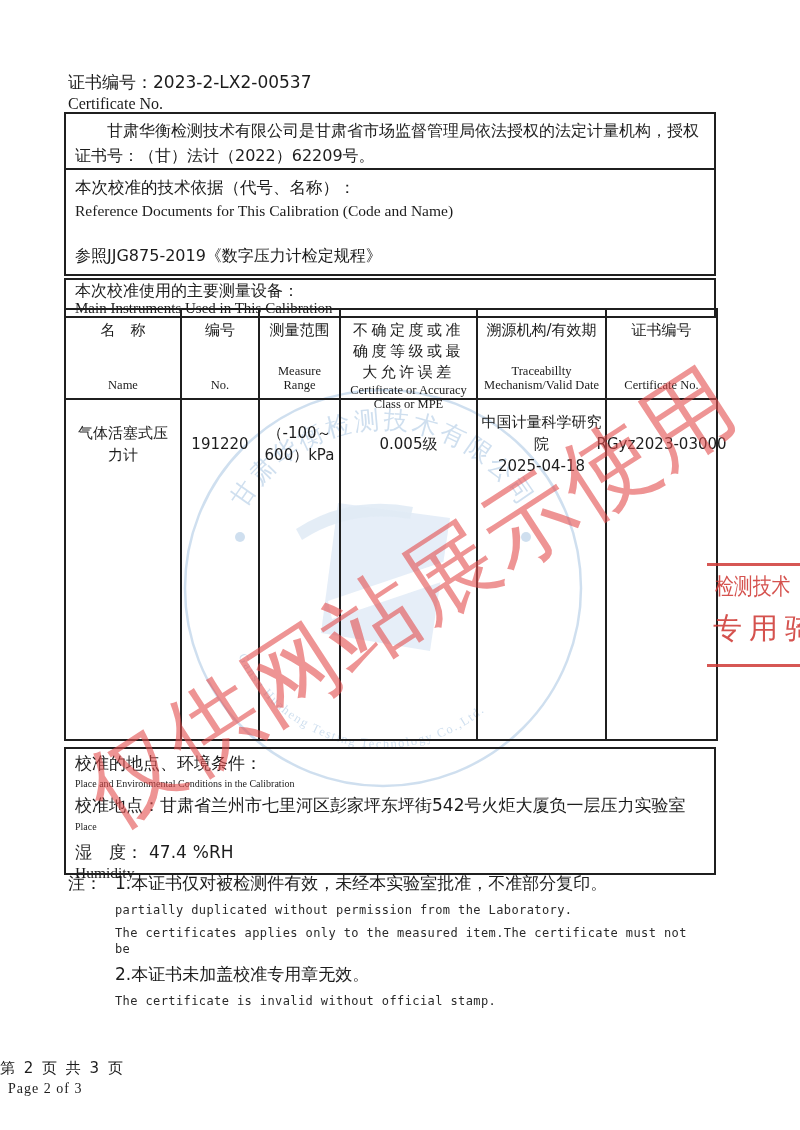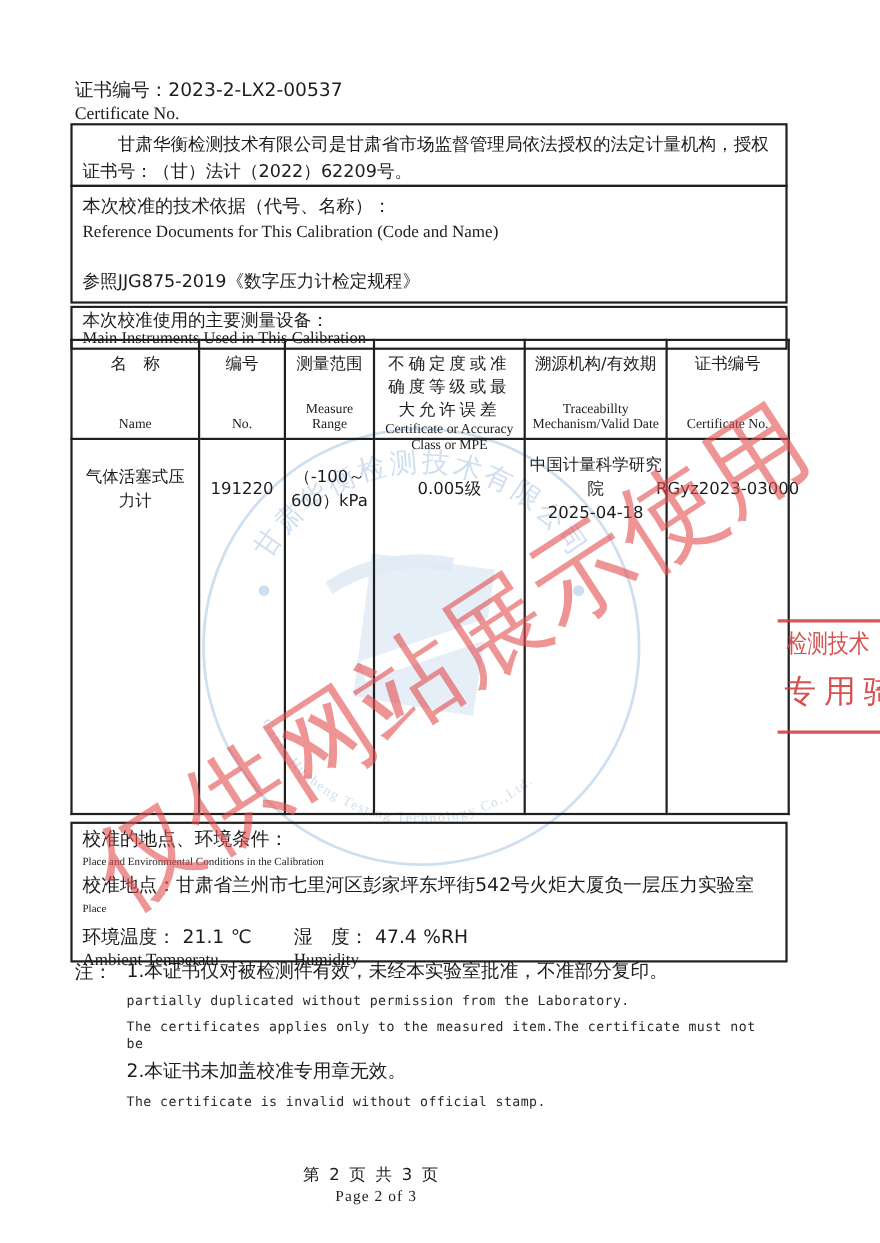--- a/index.html
+++ b/index.html
@@ -61,21 +61,21 @@
 
   
   .notes{left:68px; top:872px; width:640px;}
   .note-flex{display:flex;}
   .note-label{font-size:17px; width:47px; flex:none;}
   .note-zh{font-size:17px; line-height:23px;}
   .note-en{font-size:12px; letter-spacing:0.4px; line-height:16px; margin:7px 0 6px 0; color:#2a2a2a;}
   .note-zh2{margin-top:3px;}
 
   
-  .footer{left:0; top:1057px; width:676px; text-align:center;}
+  .footer{left:0; top:1057px; width:676px; }
   .footer .f-zh{font-size:15px; letter-spacing:2px; line-height:22px;}
   .footer .f-en{font-size:14px; letter-spacing:1px; line-height:20px;margin-left:8px;}
 
   
   .stamp-svg{left:178px; top:383px; opacity:0.55; pointer-events:none; z-index:0;}
   .content-layer{position:absolute; inset:0; z-index:1;}
   .wm-diagonal{
     left:70px; top:762px; z-index:2; pointer-events:none;
     transform:rotate(-33deg); transform-origin:0 0;
     font-size:93px; line-height:95px; white-space:nowrap;
@@ -213,24 +213,20 @@
       </tr>
     </tbody>
       </table>
 
     <div class="abs bx box-d">
       <div class="t-zh zh">校准的地点、环境条件：</div>
       <div class="t-en en-serif">Place and Environmental Conditions in the Calibration</div>
       <div class="place-line zh"><span>校准地点：</span><span>甘肃省兰州市七里河区彭家坪东坪街542号火炬大厦负一层压力实验室</span></div>
       <div class="t-en en-serif">Place</div>
       <div class="env-row">
-        <div class="env-g1">
-          <div class="env-zh"><span>环境温度：</span><span class="val">21.1</span><span>℃</span></div>
-          <div class="env-en en-serif">Ambient Temperatu</div>
-        </div>
         <div class="env-g2">
           <div class="env-zh"><span>湿　度：</span><span class="val">47.4</span><span>%RH</span></div>
           <div class="env-en en-serif">Humidity</div>
         </div>
       </div>
     </div>
 
     <div class="abs notes">
       <div class="note-flex">
         <div class="note-label zh">注：</div>

